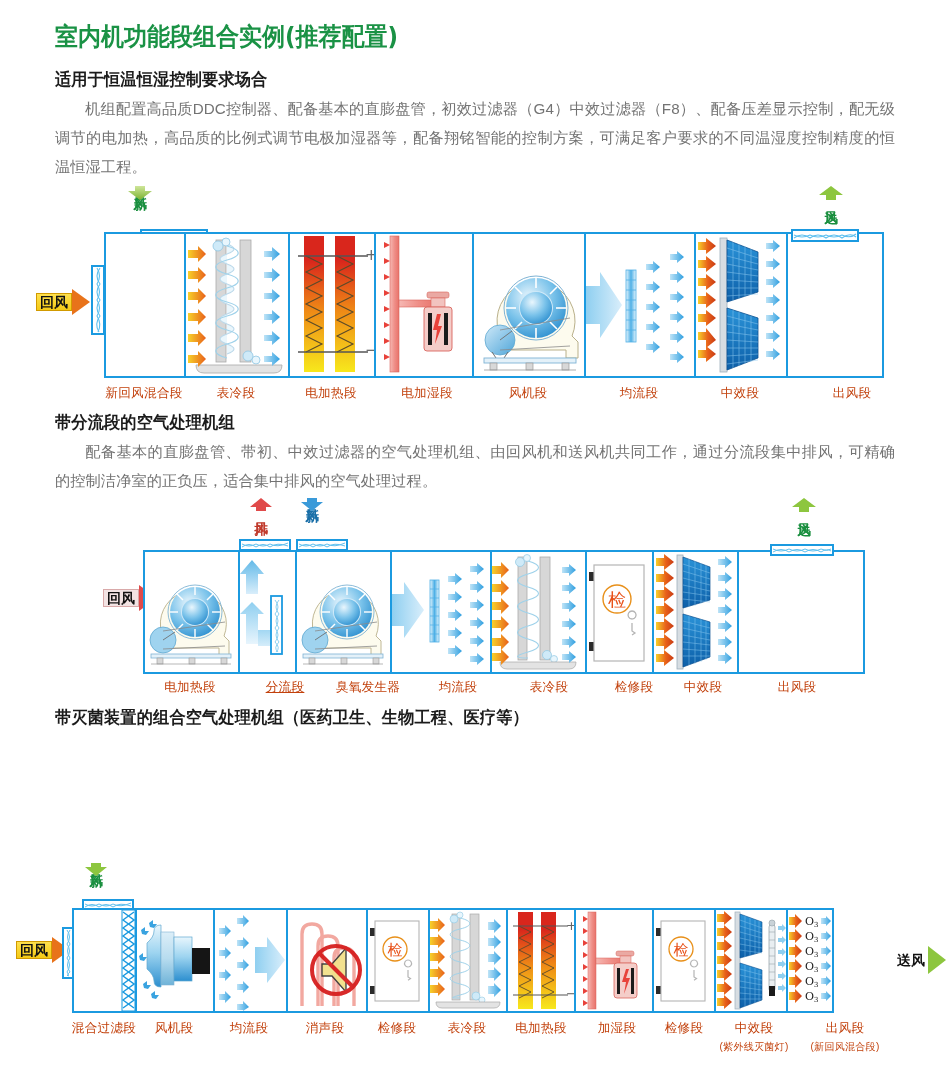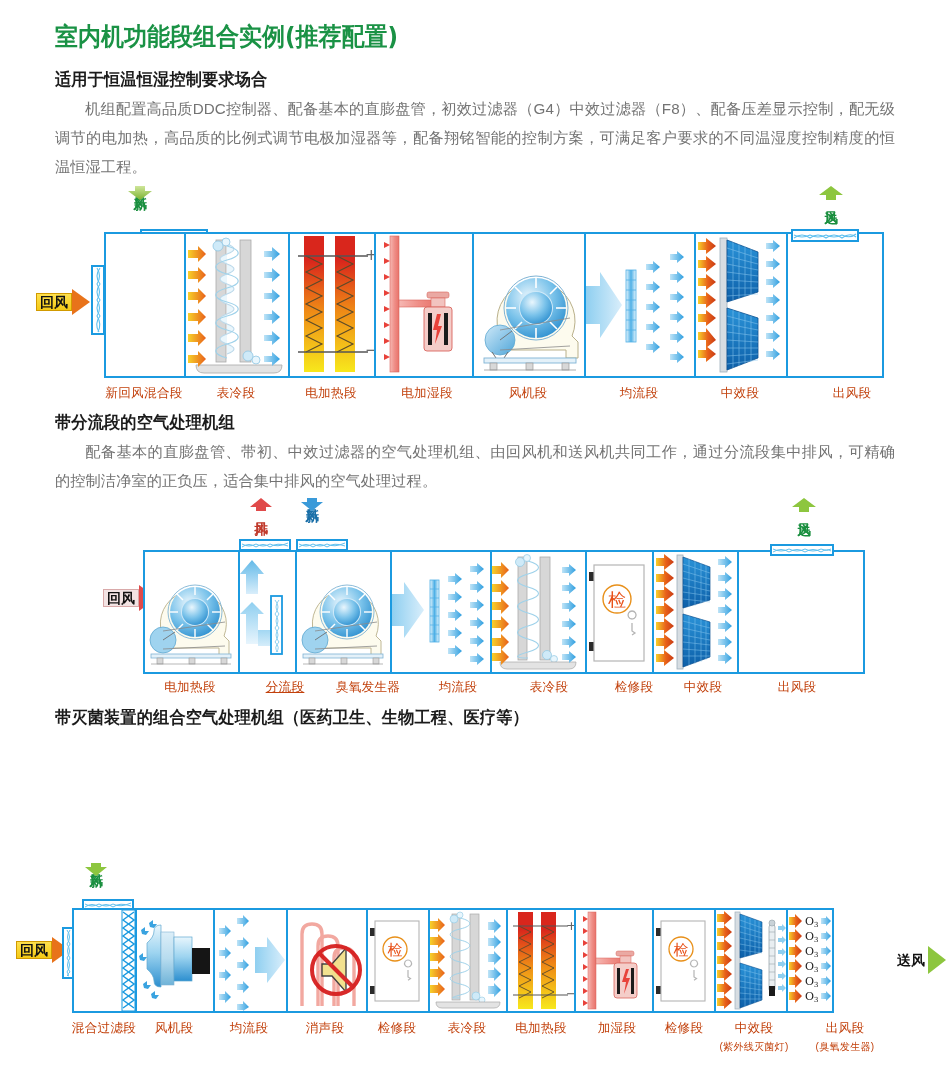--- a/index.html
+++ b/index.html
@@ -1015,17 +1015,17 @@
     <div class="seg-label" style="left:467px;top:1020px;">表冷段</div>
     <div class="seg-label" style="left:541px;top:1020px;">电加热段</div>
     <div class="seg-label" style="left:617px;top:1020px;">加湿段</div>
     <div class="seg-label" style="left:684px;top:1020px;">检修段</div>
     <div class="seg-label" style="left:754px;top:1020px;">
       <span>中效段</span>
       <span class="seg-sub">(紫外线灭菌灯)</span>
     </div>
     <div class="seg-label" style="left:845px;top:1020px;">
       <span>出风段</span>
-      <span class="seg-sub">(臭氧发生器)</span>
+      <span class="seg-sub">(新回风混合段)</span>
     </div>
   </div>
 
 </div>
 
 </body></html>

